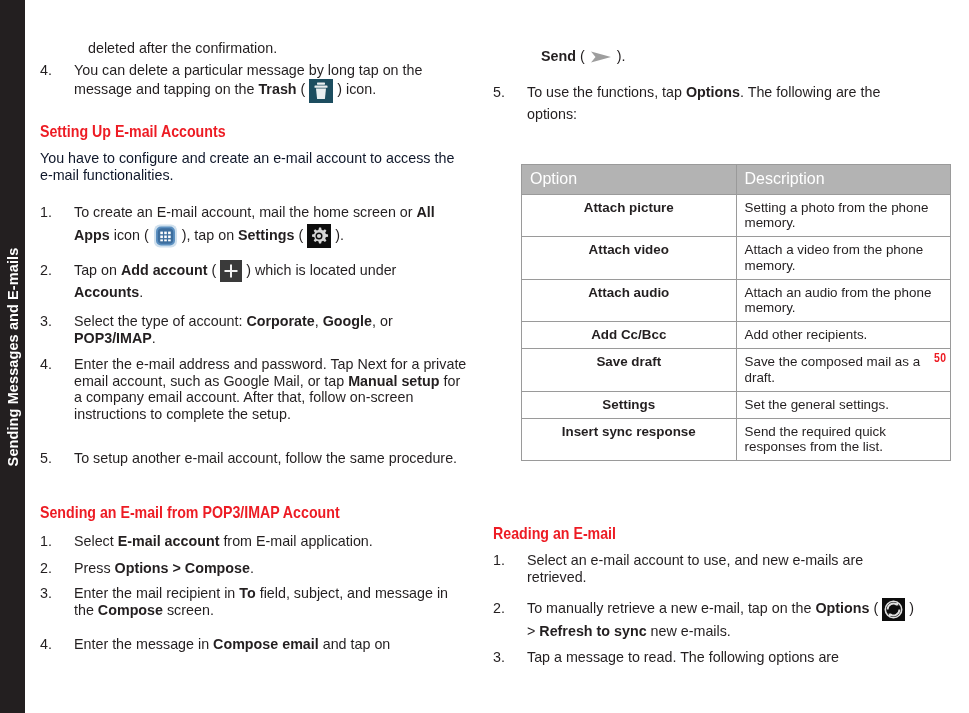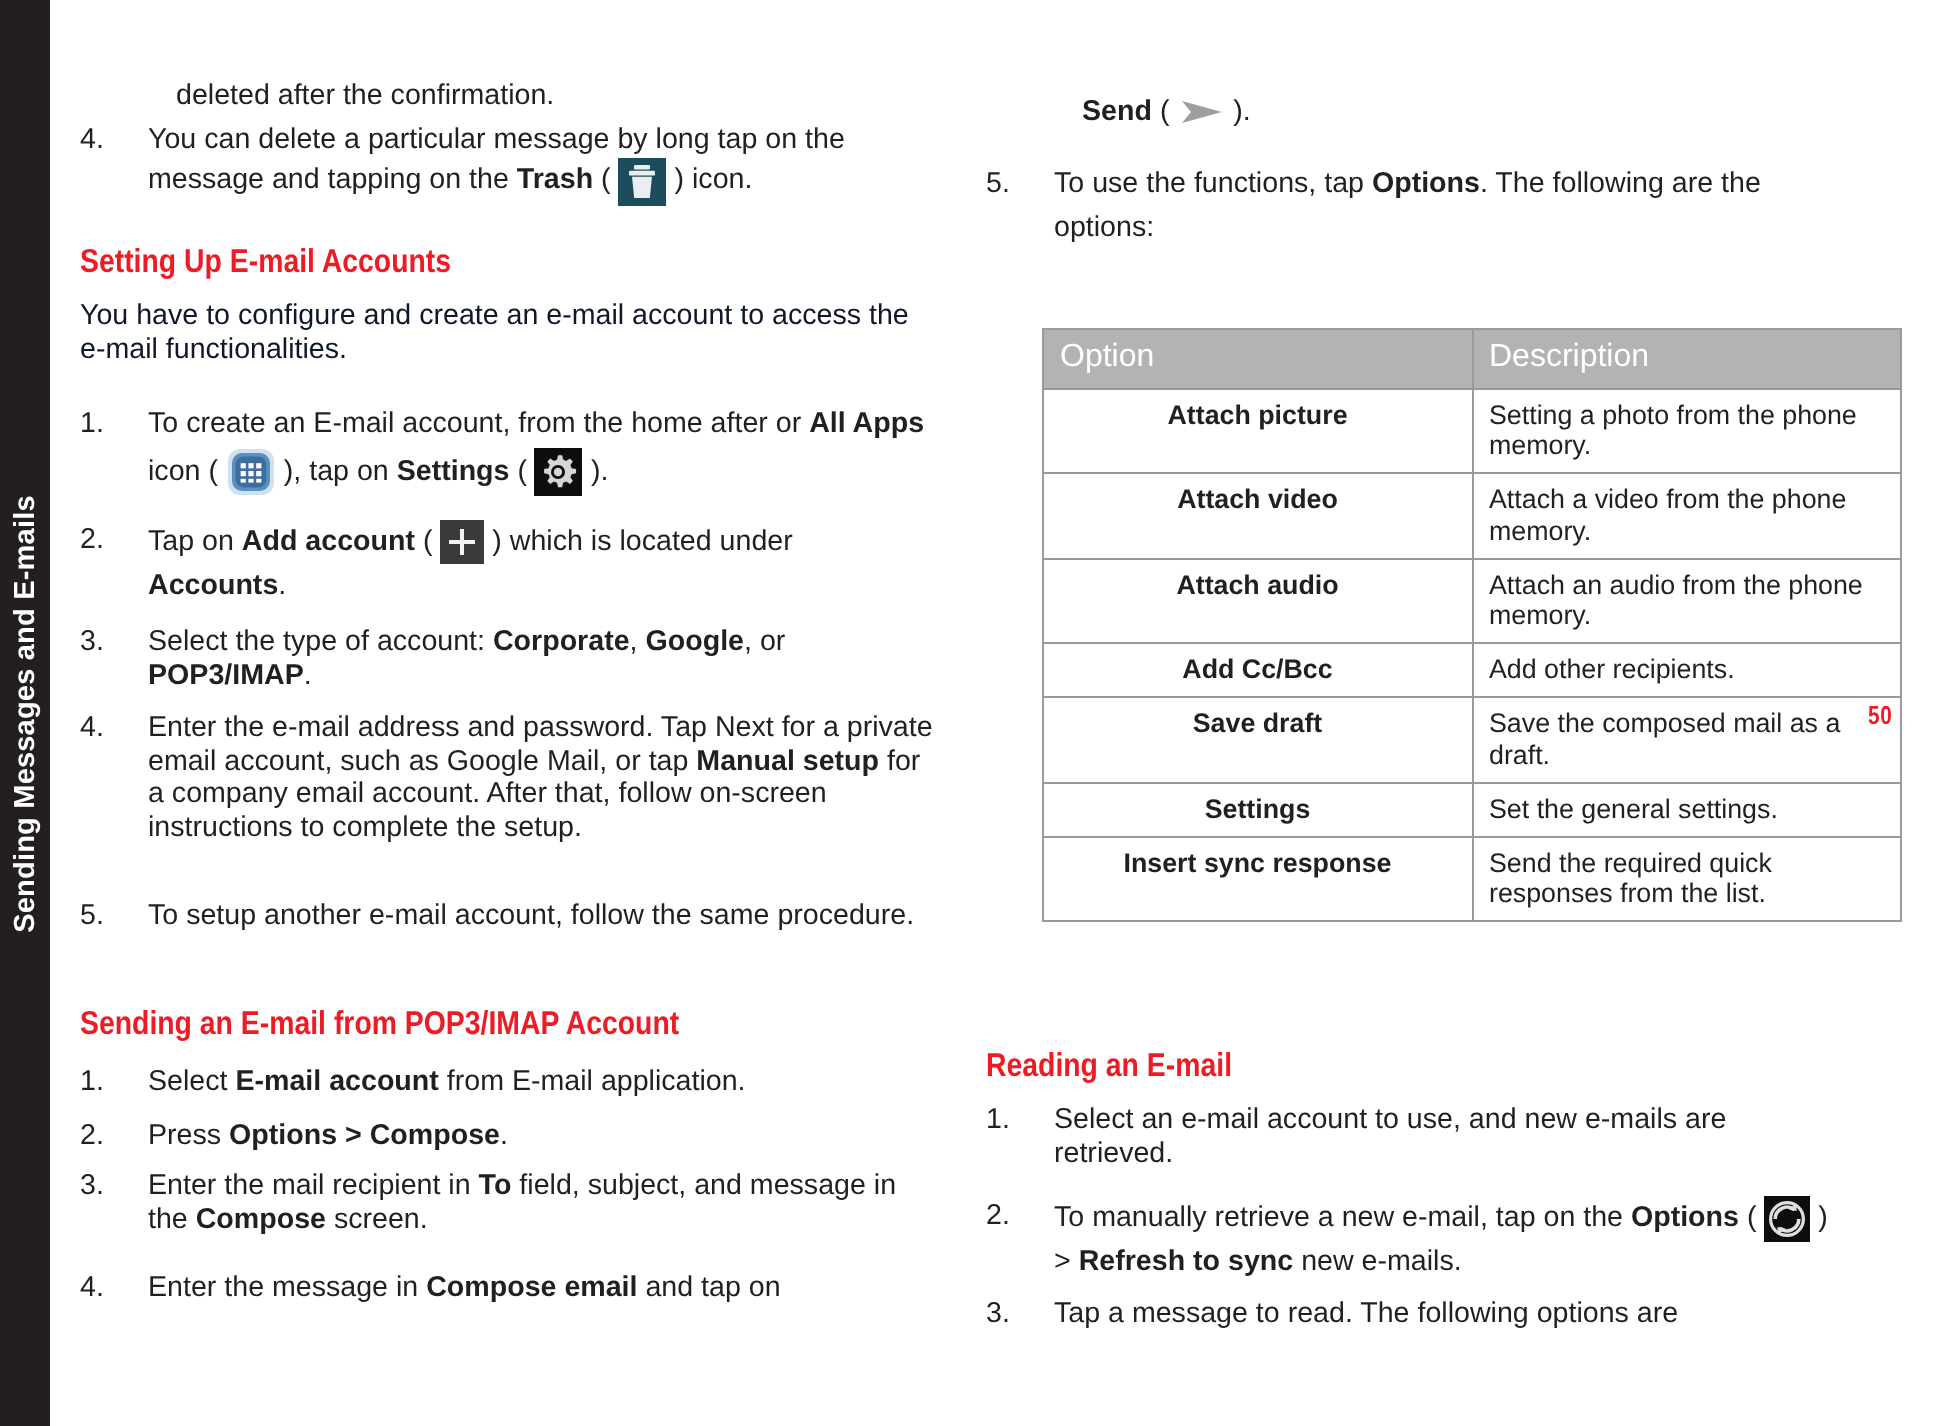--- a/index.html
+++ b/index.html
@@ -169,21 +169,21 @@
           </svg>
         </span><span> ) icon.</span></span>
     </div>
 
     <div class="heading-red" style="position:absolute; left:0; top:122px;">Setting Up E-mail Accounts</div>
 
     <div class="para" style="position:absolute; left:0; top:150px; width:420px;">You have to configure and create an e-mail account to access the e-mail functionalities.</div>
 
     <div class="li loose" style="position:absolute; left:0; top:202px; width:425px;">
       <span class="li-num">1.</span>
-      <span class="li-body"><span>To create an E-mail account, from the home after or </span><b>All Apps</b><span> icon ( </span><span class="icon" style="vertical-align:-8px;">
+      <span class="li-body"><span>To create an E-mail account, mail the home screen or </span><b>All Apps</b><span> icon ( </span><span class="icon" style="vertical-align:-8px;">
           <svg width="25" height="24" viewBox="0 0 25 24">
             <rect x="1" y="0.5" width="23" height="23" rx="6" fill="#cfe0ee"></rect>
             <rect x="3" y="2.5" width="19" height="19" rx="5" fill="#5b8fc0"></rect>
             <rect x="4.8" y="4.3" width="15.4" height="15.4" rx="4" fill="#3d6e9e"></rect>
             <g fill="#ffffff">
               <rect x="7.3" y="7.6" width="2.6" height="2.6"></rect>
               <rect x="11.2" y="7.6" width="2.6" height="2.6"></rect>
               <rect x="15.1" y="7.6" width="2.6" height="2.6"></rect>
               <rect x="7.3" y="11.5" width="2.6" height="2.6"></rect>
               <rect x="11.2" y="11.5" width="2.6" height="2.6"></rect>

